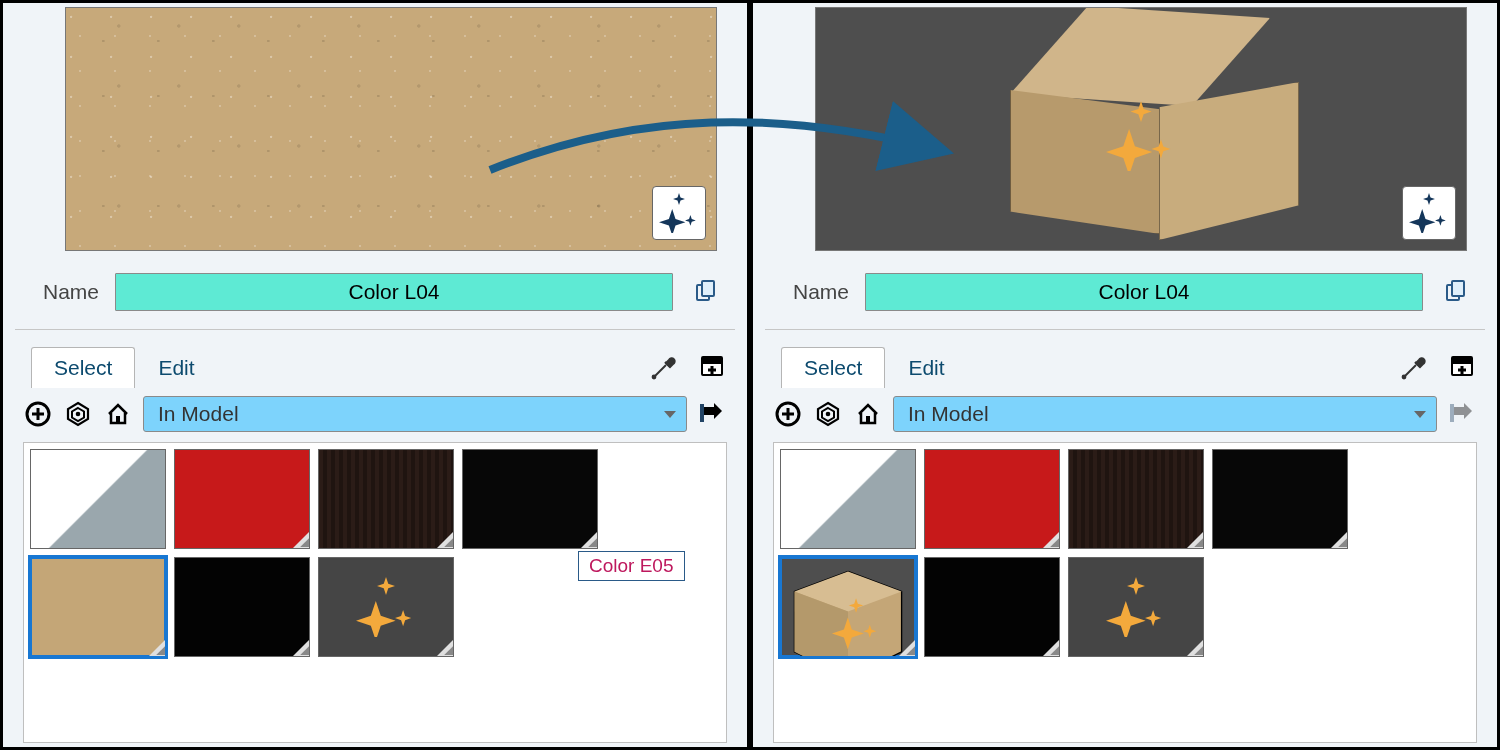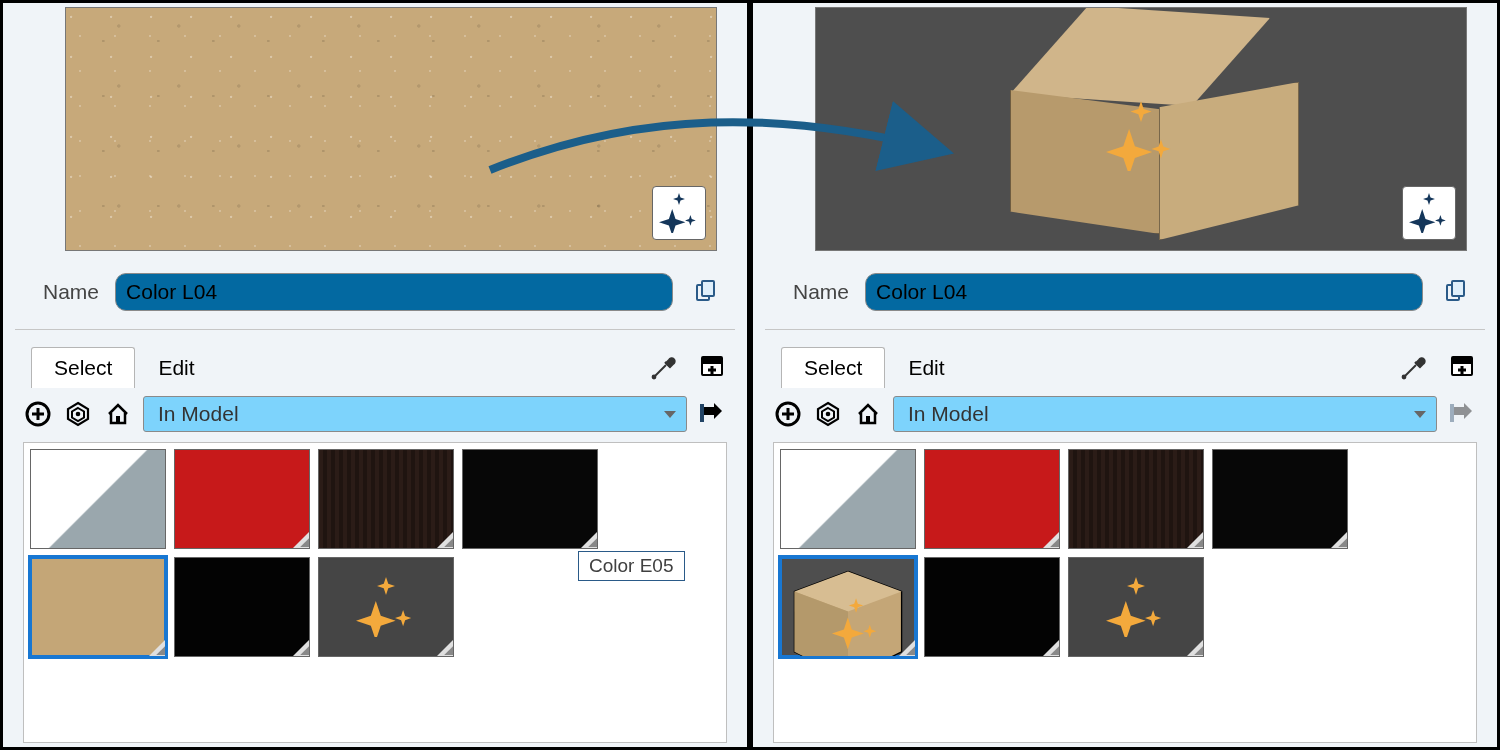--- a/index.html
+++ b/index.html
@@ -90,22 +90,23 @@
   .name-row {
     display:flex; align-items:center; gap:16px;
     margin:18px 12px 0 28px;
   }
   .name-row label { color:#444; }
   .name-row input {
     flex:1;
     font: inherit;
     padding:6px 10px;
     border:1px solid #8a8a8a;
-    border-radius:11px;
-    background:#0369a1;
+    border-radius:1px;
+    background:#5eead4;
+    text-align:center;
   }
   .icon-btn {
     width:34px; height:34px;
     display:flex; align-items:center; justify-content:center;
     cursor:pointer;
     color:#2a5a88;
   }
 
   
   .sep {
@@ -116,21 +117,21 @@
   
   .tabrow {
     display:flex; align-items:flex-end; gap:0; margin-left:16px;
     position:relative; height:48px;
   }
   .tab {
     padding:8px 22px 8px 22px;
     border:1px solid transparent;
     border-bottom:none;
     cursor:pointer;
-    color:#000000;
+    color:#0c4a6e;
   }
   .tab.active {
     background:#fff;
     border-color:#b5b5b5;
     border-radius:3px 3px 0 0;
   }
   .tab-right-tools {
     position:absolute; right:8px; bottom:6px;
     display:flex; gap:18px; align-items:center;
   }
@@ -203,21 +204,21 @@
   .s-tan   { background:#c4a677; }
   .s-gray  { background:#454545; position:relative; }
   .s-thumb {
     background:#4e4e4e;
   }
   .s-thumb svg { position:absolute; inset:0; }
 
   .tooltip {
     position:absolute;
     background:#fff; border:1px solid #2a5a88;
-    padding:3px 10px; font-size:19px; color:#404040;
+    padding:3px 10px; font-size:19px; color:#be185d;
     pointer-events:none;
     z-index:5;
   }
 
   
   .arrow-overlay{
     position:absolute;
     pointer-events:none;
     z-index:20;
   }

